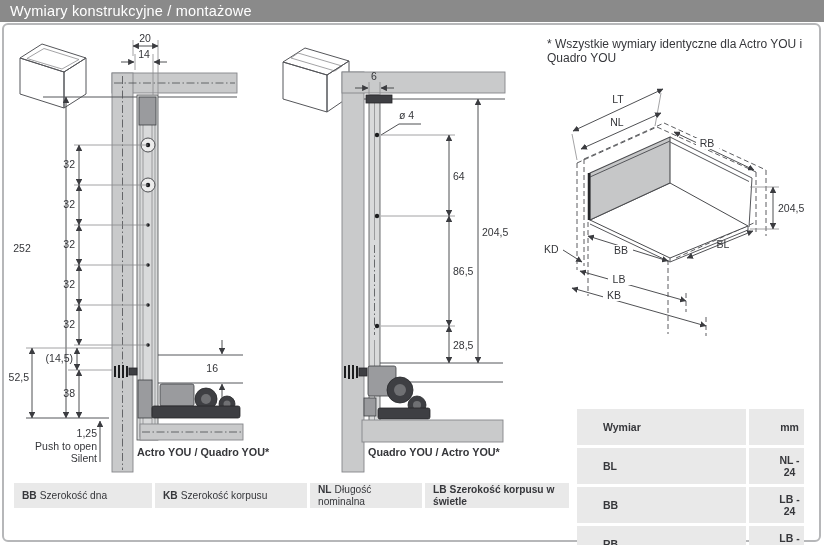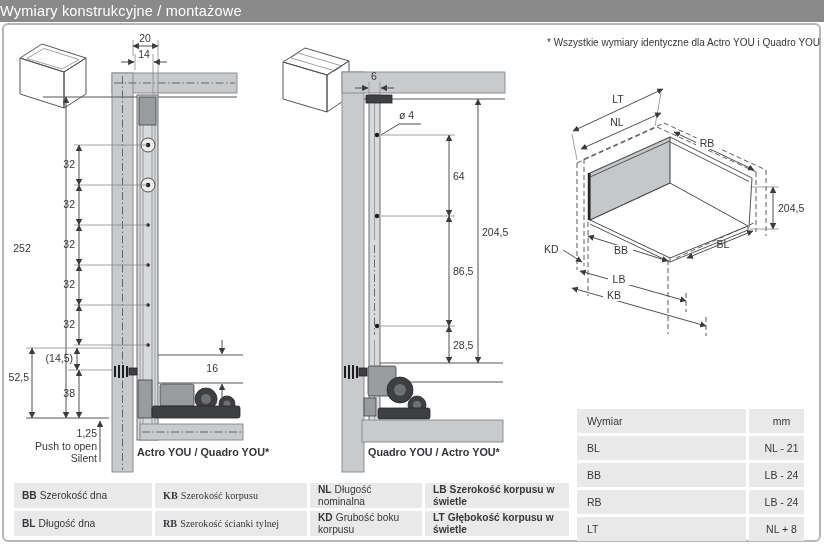--- a/index.html
+++ b/index.html
@@ -3,63 +3,63 @@
 <meta charset="utf-8">
 <style>
   html,body{margin:0;padding:0;}
   body{
     width:824px;height:545px;position:relative;overflow:hidden;
     background:#ffffff;font-family:"Liberation Sans",sans-serif;color:#36373b;
   }
   .titlebar{
     position:absolute;left:0;top:0;width:824px;height:22px;
     background:#8a8a8a;color:#ffffff;font-size:14.5px;line-height:22px;
-    box-sizing:border-box;letter-spacing:.2px;
+    padding-left:10px;box-sizing:border-box;letter-spacing:.2px;
   }
   .frame{
     position:absolute;left:2px;top:23px;right:3px;bottom:3px;
     border:2px solid #b6b7b9;border-radius:6px;pointer-events:none;
   }
   .note{
-    position:absolute;left:547px;top:37px;font-size:10px;color:#36373b;text-align:right;
+    position:absolute;left:547px;top:37px;font-size:12px;color:#36373b;
   }
   svg{position:absolute;left:0;top:0;}
   svg text{font-family:"Liberation Sans",sans-serif;font-size:10.5px;fill:#35363a;}
   svg text.cap{font-weight:bold;font-size:10.8px;}
   .obj{stroke:#55565a;stroke-width:1;fill:none;}
   .objthin{stroke:#8b8c8e;stroke-width:.8;fill:none;}
   .band{fill:#c9cacb;stroke:#85868a;stroke-width:.9;}
   .dash{stroke:#4a4b4e;stroke-width:.8;fill:none;stroke-dasharray:8 2.5 1.5 2.5;}
   .dashc{stroke:#4a4b4e;stroke-width:.9;fill:none;stroke-dasharray:5 3;}
   .dim{stroke:#3b3c40;stroke-width:.9;fill:none;}
   .dk{fill:#3e3f43;stroke:#26272a;stroke-width:.8;}
   .md{fill:#9a9b9e;stroke:#3e3f43;stroke-width:.8;}
   .lt{fill:#d9dadb;stroke:#4a4b4e;stroke-width:.8;}
   .dimtable{
     position:absolute;left:574px;top:406px;display:table;border-spacing:3px;
     table-layout:fixed;font-size:10.5px;
   }
   .dimtable .trow{display:table-row;}
   .dimtable .tcell{
-    display:table-cell;background:#e9e9e9;height:24px;vertical-align:middle;
-    padding-left:10px;box-sizing:border-box;
+    display:table-cell;background:#e9e9e9;height:36px;vertical-align:middle;
+    padding-left:26px;box-sizing:border-box;font-weight:bold;
   }
   .dimtable .c1{width:169px;}
   .dimtable .c2{width:55px;text-align:center;}
   .legend{
     position:absolute;left:11px;top:480px;display:table;border-spacing:3px;
     table-layout:fixed;width:552px;font-size:10.2px;line-height:11.5px;
   }
   .legend .trow{display:table-row;border-radius:6px;}
   .legend .tcell{
     display:table-cell;background:#e9e9e9;height:25px;vertical-align:middle;
     padding:1px 4px 1px 8px;box-sizing:border-box;
   }
   .legend b{margin-right:3px;}
-  .legend .w1{width:138px;} .legend .w2{width:152px;font-family:Liberation Serif, serif;}
+  .legend .w1{width:138px;} .legend .w2{width:152px;}
   .legend .w3{width:112px;} .legend .w4{width:144px;font-weight:bold;}
 </style>
 </head>
 <body>
 
 <div class="titlebar">Wymiary konstrukcyjne / montażowe</div>
 <div class="frame"></div>
 <div class="note">* Wszystkie wymiary identyczne dla Actro YOU i Quadro YOU</div>
 
 <svg width="824" height="545" viewBox="0 0 824 545">
@@ -315,21 +315,21 @@
   </g>
 </svg>
 
 <div class="dimtable">
   <div class="trow">
     <div class="tcell c1">Wymiar</div>
     <div class="tcell c2">mm</div>
   </div>
   <div class="trow">
     <div class="tcell c1">BL</div>
-    <div class="tcell c2">NL - 21</div>
+    <div class="tcell c2">NL - 24</div>
   </div>
   <div class="trow">
     <div class="tcell c1">BB</div>
     <div class="tcell c2">LB - 24</div>
   </div>
   <div class="trow">
     <div class="tcell c1">RB</div>
     <div class="tcell c2">LB - 24</div>
   </div>
   <div class="trow">
@@ -338,19 +338,13 @@
   </div>
 </div>
 
 <div class="legend">
   <div class="trow">
     <div class="tcell w1"><b>BB</b><span>Szerokość dna</span></div>
     <div class="tcell w2"><b>KB</b><span>Szerokość korpusu</span></div>
     <div class="tcell w3"><b>NL</b><span>Długość nominalna</span></div>
     <div class="tcell w4"><b>LB</b><span>Szerokość korpusu w świetle</span></div>
   </div>
-  <div class="trow">
-    <div class="tcell w1"><b>BL</b><span>Długość dna</span></div>
-    <div class="tcell w2"><b>RB</b><span>Szerokość ścianki tylnej</span></div>
-    <div class="tcell w3"><b>KD</b><span>Grubość boku korpusu</span></div>
-    <div class="tcell w4"><b>LT</b><span>Głębokość korpusu w świetle</span></div>
-  </div>
 </div>
 
 </body></html>

